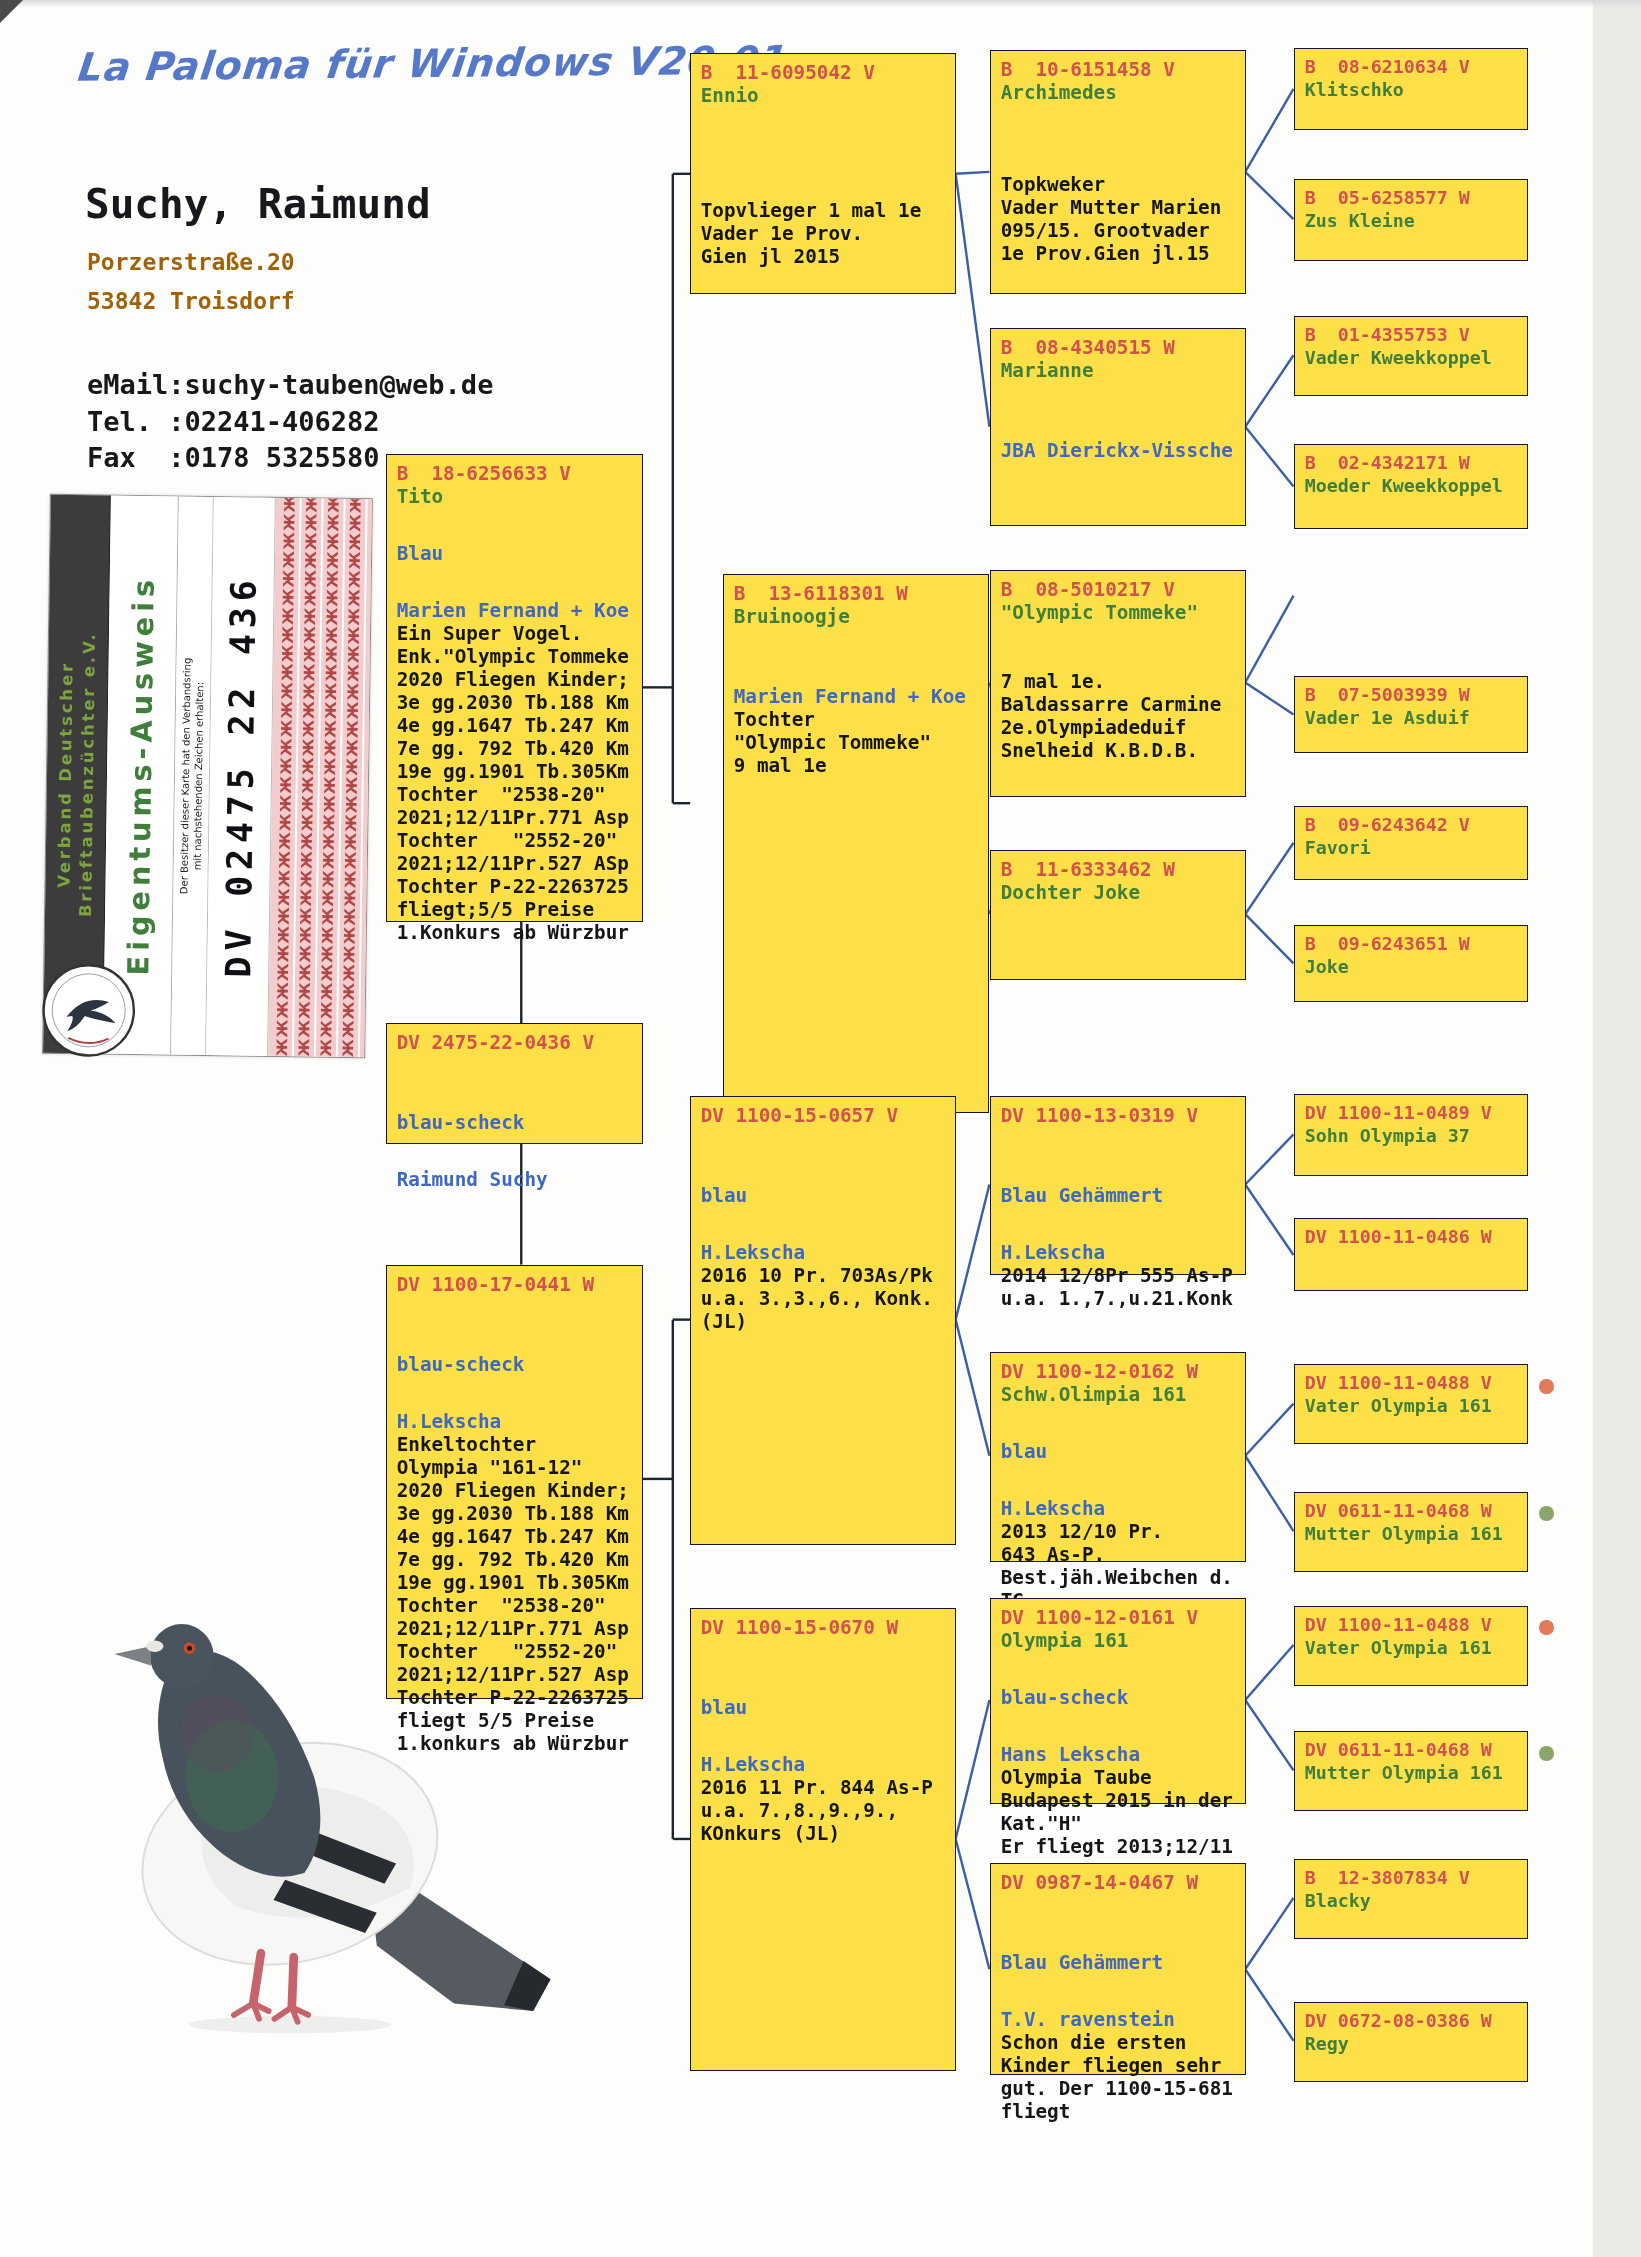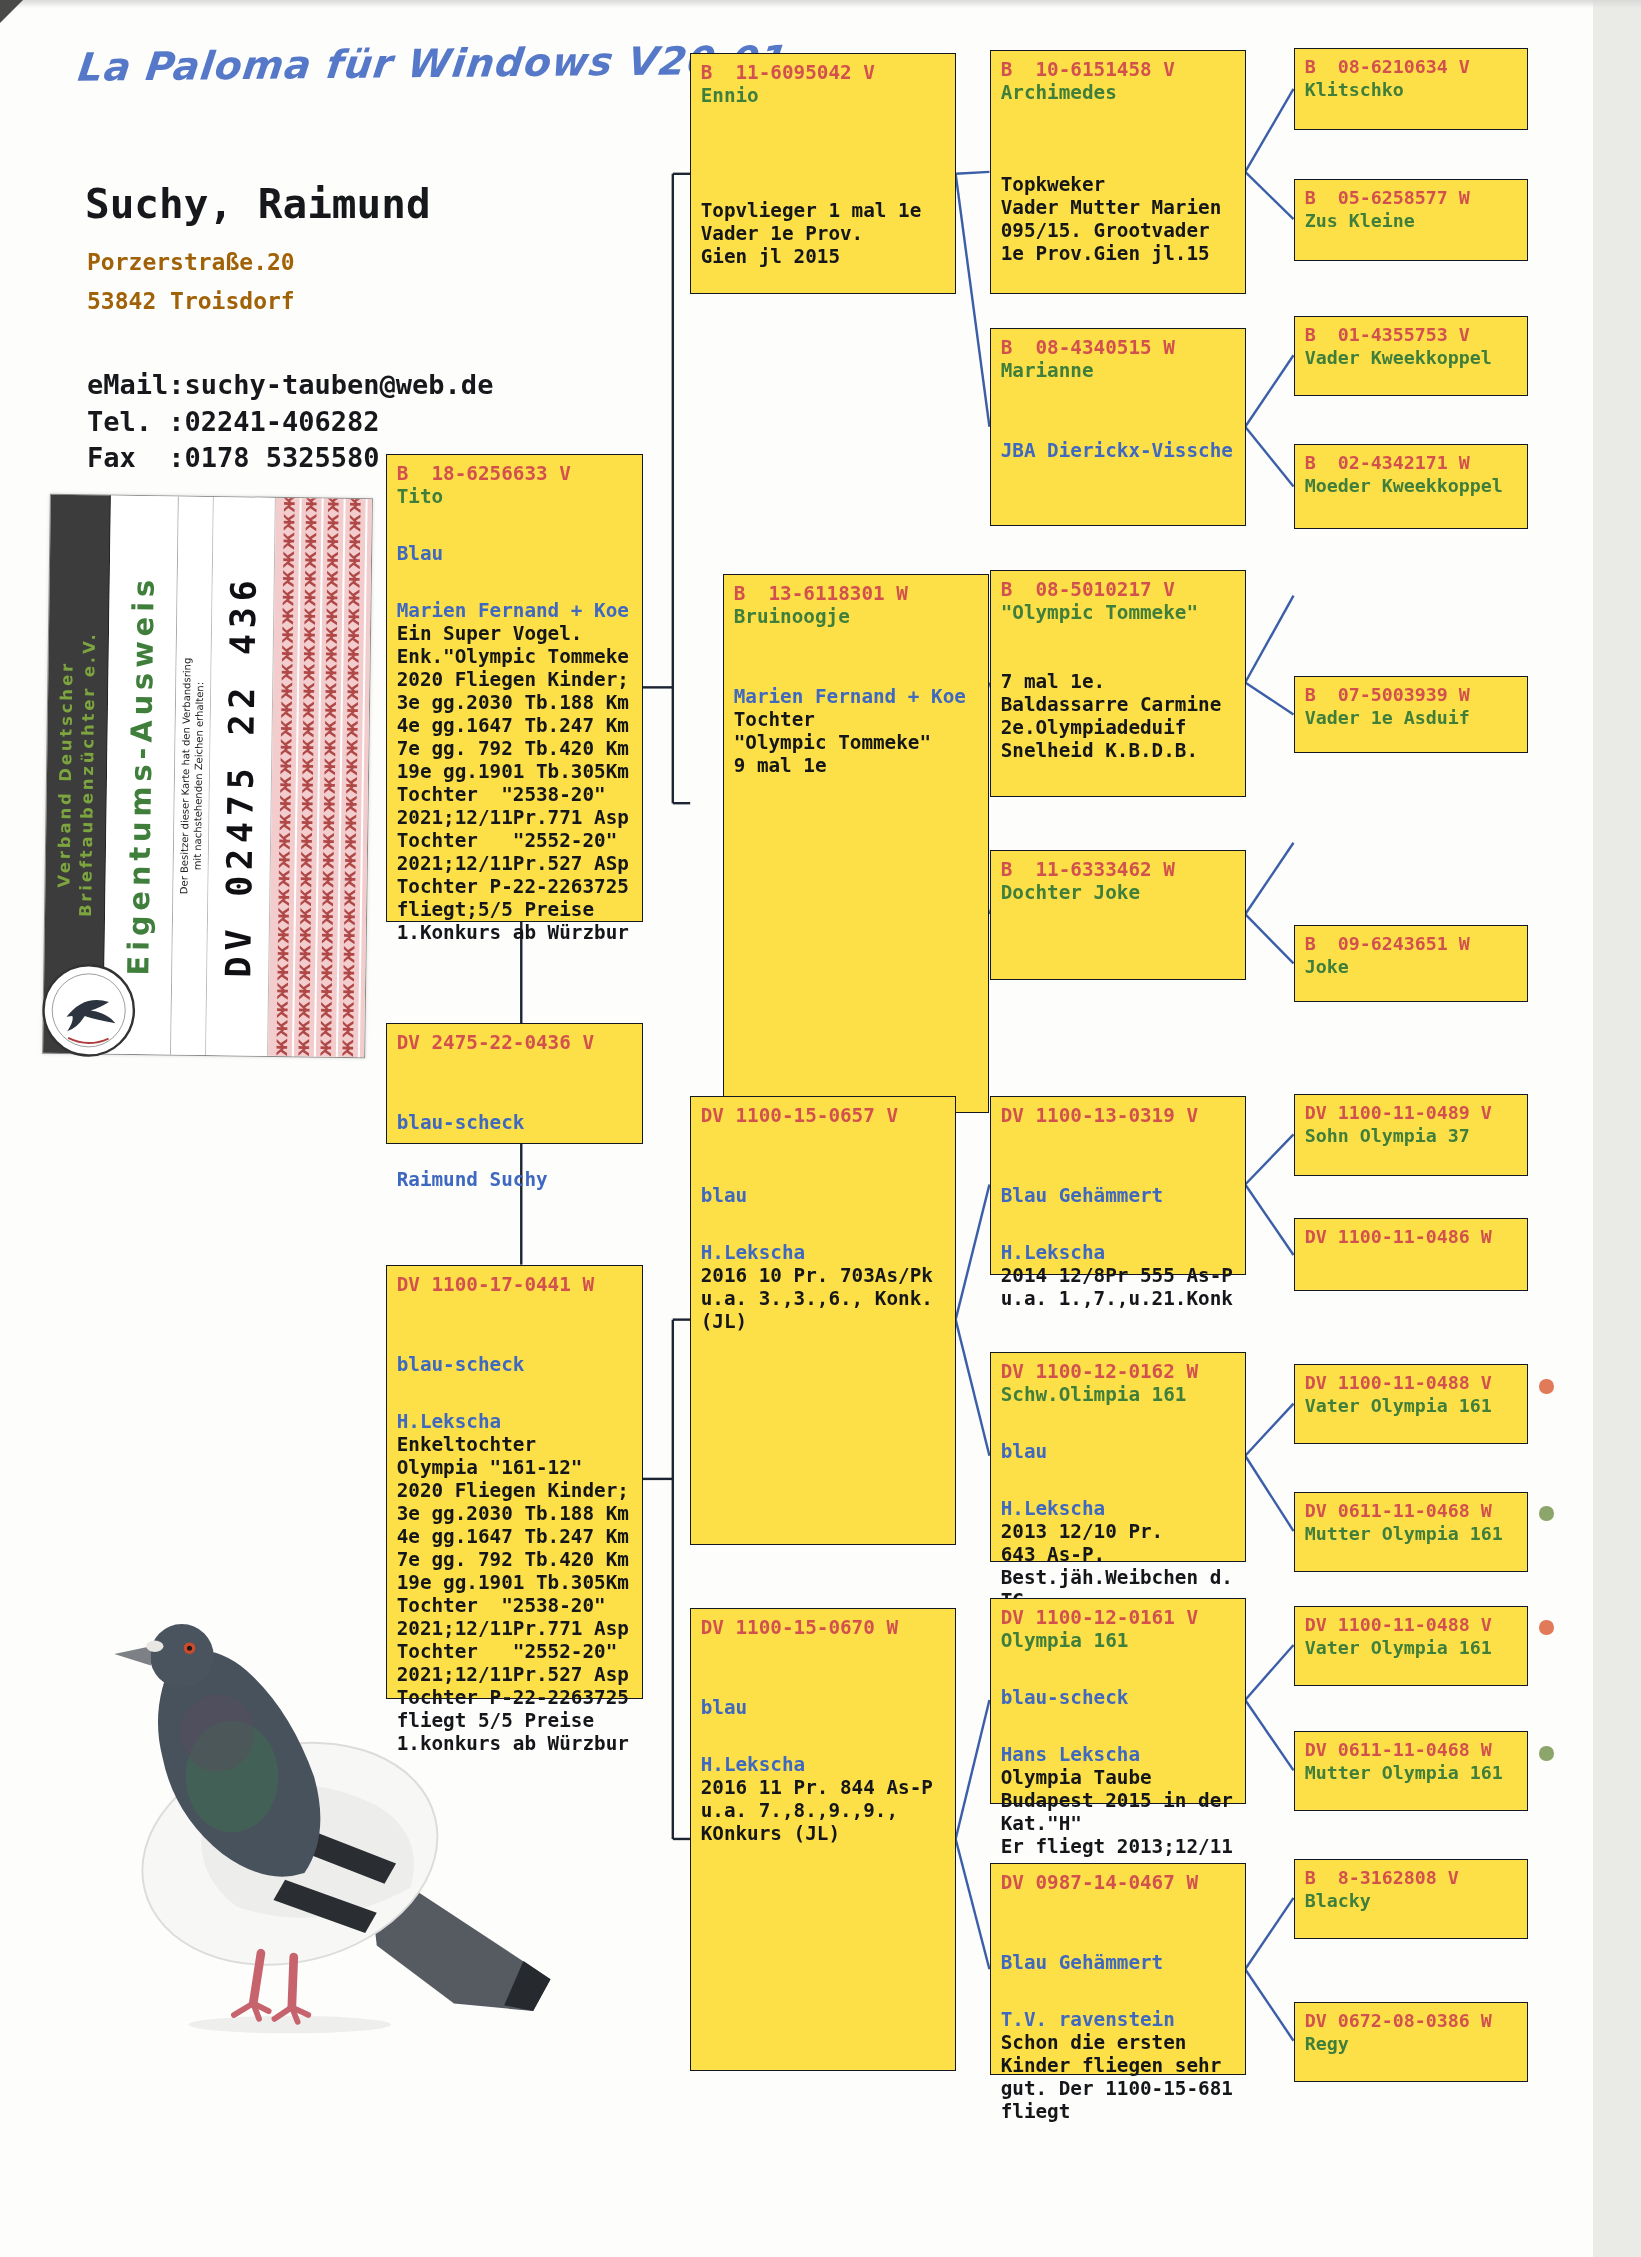--- a/index.html
+++ b/index.html
@@ -341,20 +341,24 @@
       <div class="ln c-g">Vader Kweekkoppel</div>
     </div>
   <div class="pbox colD" style="left:1294px;top:444px;height:85px">
       <div class="ln c-r">B  02-4342171 W</div>
       <div class="ln c-g">Moeder Kweekkoppel</div>
     </div>
   <div class="pbox colD" style="left:1294px;top:676px;height:77px">
       <div class="ln c-r">B  07-5003939 W</div>
       <div class="ln c-g">Vader 1e Asduif</div>
     </div>
+  <div class="pbox colD" style="left:1294px;top:806px;height:74px">
+      <div class="ln c-r">B  09-6243642 V</div>
+      <div class="ln c-g">Favori</div>
+    </div>
   <div class="pbox colD" style="left:1294px;top:925px;height:77px">
       <div class="ln c-r">B  09-6243651 W</div>
       <div class="ln c-g">Joke</div>
     </div>
   <div class="pbox colD" style="left:1294px;top:1094px;height:82px">
       <div class="ln c-r">DV 1100-11-0489 V</div>
       <div class="ln c-g">Sohn Olympia 37</div>
     </div>
   <div class="pbox colD" style="left:1294px;top:1218px;height:73px">
       <div class="ln c-r">DV 1100-11-0486 W</div>
@@ -369,21 +373,21 @@
     </div>
   <div class="pbox colD" style="left:1294px;top:1606px;height:80px">
       <div class="ln c-r">DV 1100-11-0488 V</div>
       <div class="ln c-g">Vater Olympia 161</div>
     </div>
   <div class="pbox colD" style="left:1294px;top:1731px;height:80px">
       <div class="ln c-r">DV 0611-11-0468 W</div>
       <div class="ln c-g">Mutter Olympia 161</div>
     </div>
   <div class="pbox colD" style="left:1294px;top:1859px;height:80px">
-      <div class="ln c-r">B  8-3162808 V</div>
+      <div class="ln c-r">B  12-3807834 V</div>
       <div class="ln c-g">Blacky</div>
     </div>
   <div class="pbox colD" style="left:1294px;top:2002px;height:80px">
       <div class="ln c-r">DV 0672-08-0386 W</div>
       <div class="ln c-g">Regy</div>
     </div>
 
   <div class="dot dot-o" style="left:1539px;top:1379px"></div>
   <div class="dot dot-g" style="left:1539px;top:1506px"></div>
   <div class="dot dot-o" style="left:1539px;top:1620px"></div>

